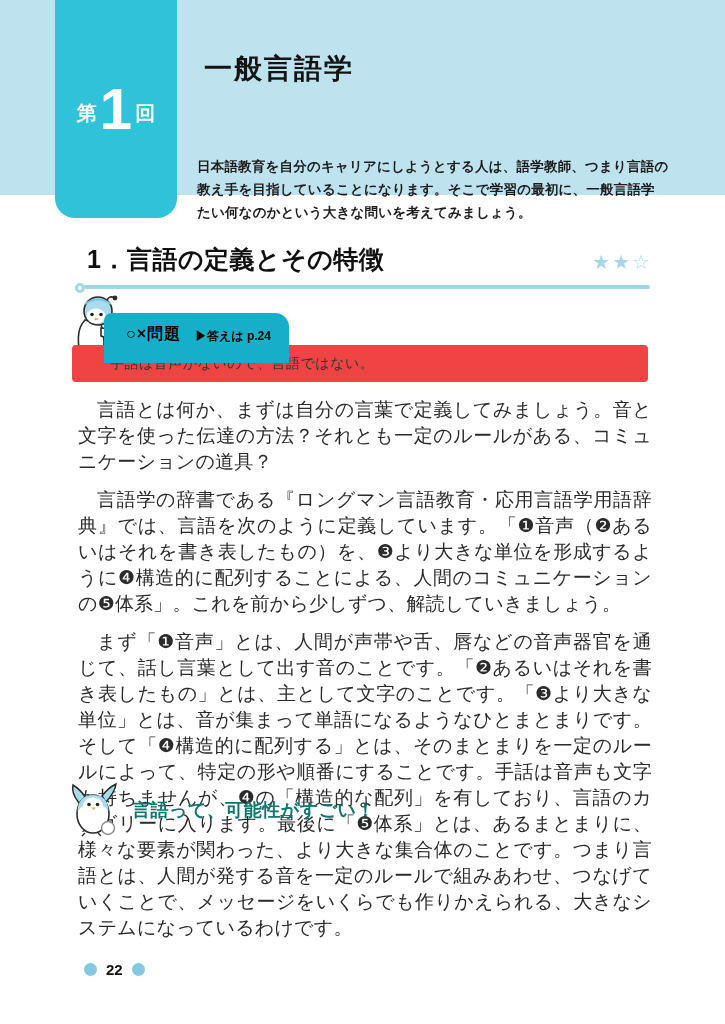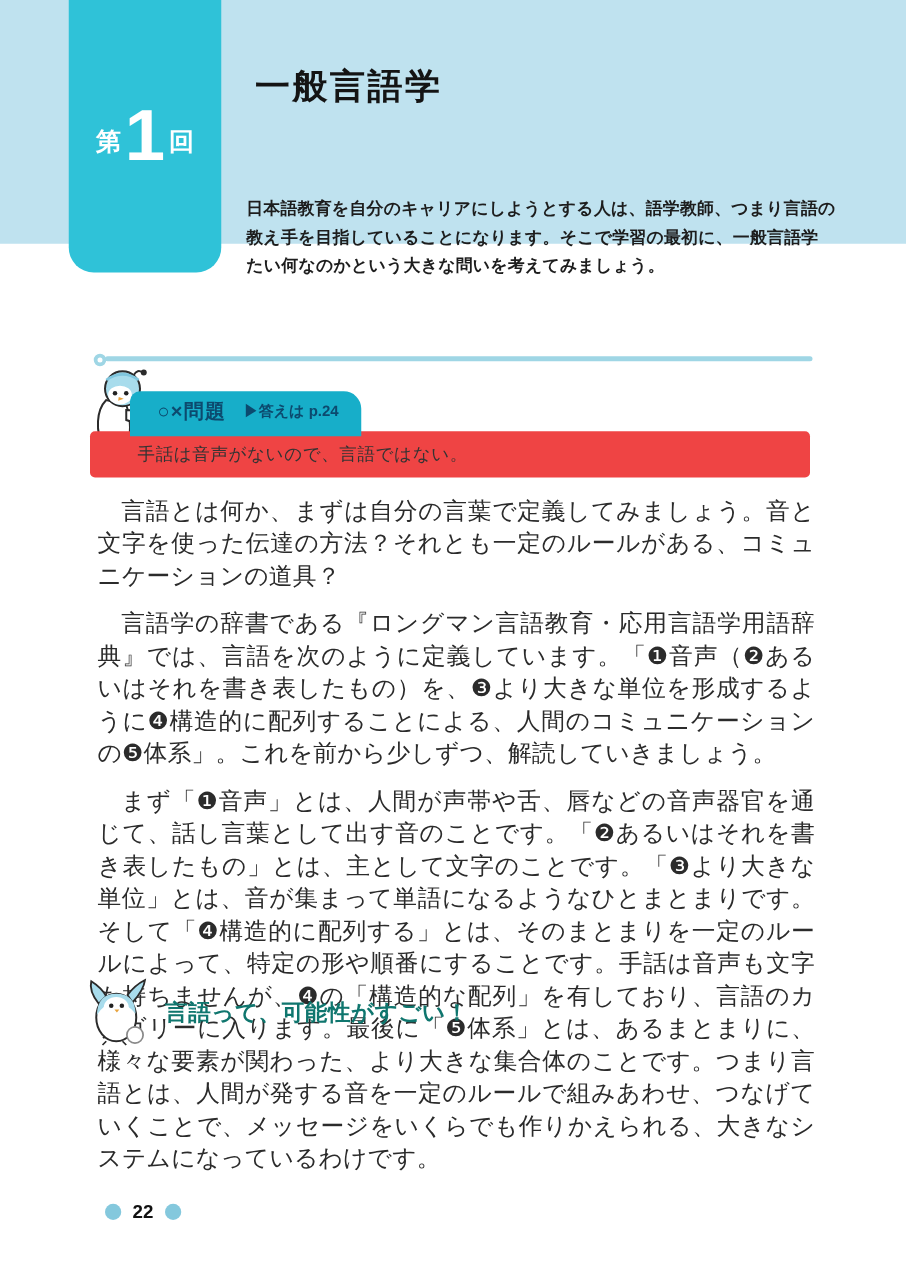--- a/index.html
+++ b/index.html
@@ -33,22 +33,22 @@
   .rule{position:absolute;left:75px;top:282px;width:575px;height:11px;}
   .rule .ring{
     position:absolute;left:0;top:1px;width:10px;height:10px;box-sizing:border-box;
     border:3px solid #9fd6e5;border-radius:50%;background:#fff;
   }
   .rule .line{position:absolute;left:9px;top:3px;right:0;height:4px;background:#9fd6e5;border-radius:2px;}
   
   .mascot1{position:absolute;left:74px;top:295px;z-index:1;}
   .tag{
     position:absolute;left:104px;top:313px;height:32px;z-index:2;
-    display:flex;align-items:center;gap:14px;padding:0 18px 4px 22px;
-    background:#17aec9;border-radius:8px 14px 0 0;color:#0c4a6e;
+    display:flex;align-items:flex-end;gap:14px;padding:0 18px 18px 22px;
+    background:#17aec9;border-radius:8px 14px 0 0;color:#000000;
   }
   .tag-label{font-size:16px;font-weight:800;letter-spacing:1px;}
   .tag-ref{font-size:12px;font-weight:700;}
   .quiz-box{
     position:absolute;left:72px;top:345px;width:576px;height:37px;z-index:1;
     background:#ef4444;border-radius:4px;display:flex;align-items:center;
   }
   .quiz-q{margin-left:38px;font-size:14px;color:#333333;letter-spacing:0.5px;}
   
   .bodytext{position:absolute;left:78px;top:397px;width:574px;}
@@ -81,20 +81,24 @@
   </div>
 
   <h1 class="title">一般言語学</h1>
 
   <div class="intro">
     <div>日本語教育を自分のキャリアにしようとする人は、語学教師、つまり言語の</div>
     <div>教え手を目指していることになります。そこで学習の最初に、一般言語学</div>
     <div>たい何なのかという大きな問いを考えてみましょう。</div>
   </div>
 
+  <div class="section-row">
+    <h2 class="heading">1．言語の定義とその特徴</h2>
+    <span class="stars">★★☆</span>
+  </div>
   <div class="rule">
     <span class="ring"></span>
     <span class="line"></span>
   </div>
 
   <div class="mascot1">
     <svg width="54" height="66" viewBox="0 0 54 66">
       <path d="M9,64 C2,50 3,33 11,25 L27,29 C31,40 31,54 27,64 Z" fill="#ffffff" stroke="#2b2b2b" stroke-width="1.6"></path>
       <circle cx="24" cy="16" r="14" fill="#a8dcec" stroke="#2b2b2b" stroke-width="1.6"></circle>
       <path d="M11,9 q13,-9 26,0" fill="none" stroke="#7fc6de" stroke-width="2"></path>

